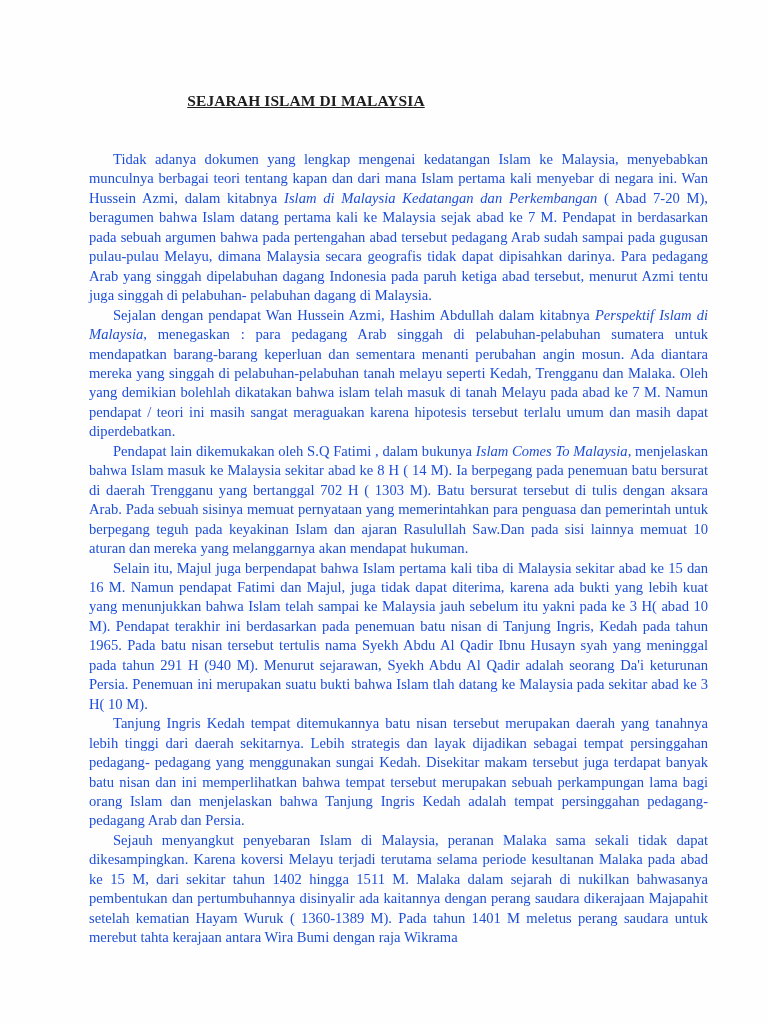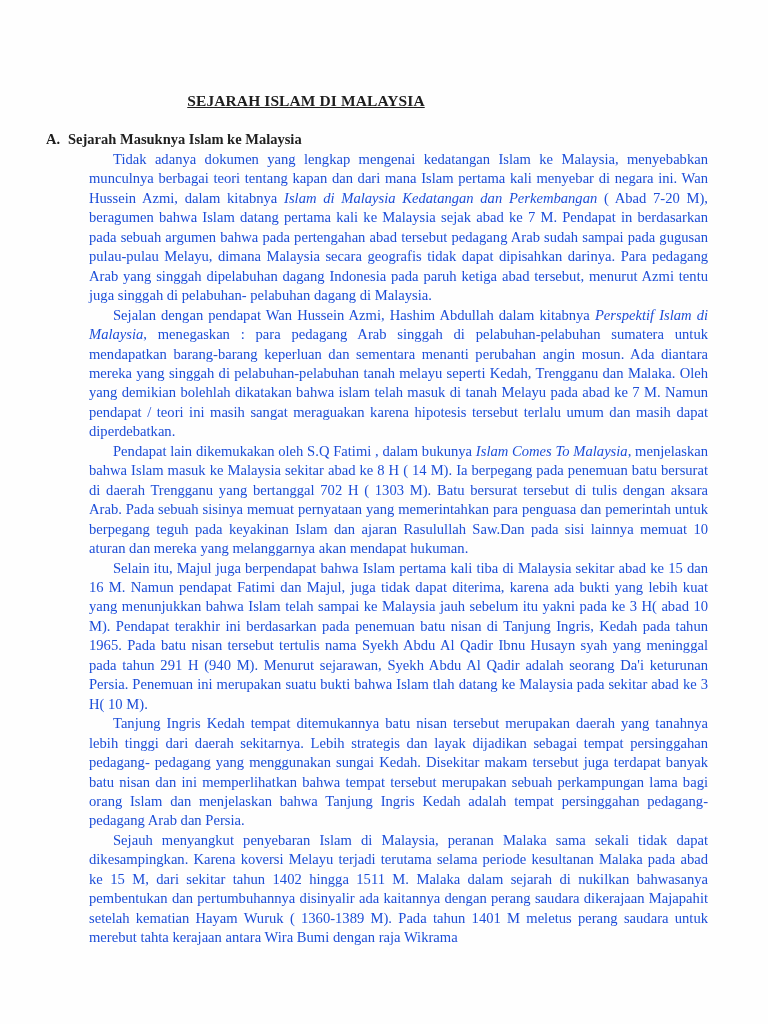--- a/index.html
+++ b/index.html
@@ -63,23 +63,20 @@
     .body-text em {
       font-style: italic;
     }
   </style>
 </head>
 <body>
 
 <div class="page">
   <div class="title">SEJARAH ISLAM DI MALAYSIA</div>
 
-  <div class="section-heading">
-    <span class="num">A.</span><span>Sejarah Masuknya Islam ke Malaysia</span>
-  </div>
 
   <div class="body-text">
     <p>
       <span>Tidak adanya dokumen yang lengkap mengenai kedatangan Islam ke Malaysia, menyebabkan munculnya berbagai teori tentang kapan dan dari mana Islam pertama kali menyebar di negara ini. Wan Hussein Azmi, dalam kitabnya </span><em>Islam di Malaysia Kedatangan dan Perkembangan</em><span> ( Abad 7-20 M), beragumen bahwa Islam datang pertama kali ke Malaysia sejak abad ke 7 M. Pendapat in berdasarkan pada sebuah argumen bahwa pada pertengahan abad tersebut pedagang Arab sudah sampai pada gugusan pulau-pulau Melayu, dimana Malaysia secara geografis tidak dapat dipisahkan darinya. Para pedagang Arab yang singgah dipelabuhan dagang Indonesia pada paruh ketiga abad tersebut, menurut Azmi tentu juga singgah di pelabuhan- pelabuhan dagang di Malaysia.</span>
     </p>
     <p>
       <span>Sejalan dengan pendapat Wan Hussein Azmi, Hashim Abdullah dalam kitabnya </span><em>Perspektif Islam di Malaysia</em><span>, menegaskan : para pedagang Arab singgah di pelabuhan-pelabuhan sumatera untuk mendapatkan barang-barang keperluan dan sementara menanti perubahan angin mosun. Ada diantara mereka yang singgah di pelabuhan-pelabuhan tanah melayu seperti Kedah, Trengganu dan Malaka. Oleh yang demikian bolehlah dikatakan bahwa islam telah masuk di tanah Melayu pada abad ke 7 M. Namun pendapat / teori ini masih sangat meraguakan karena hipotesis tersebut terlalu umum dan masih dapat diperdebatkan.</span>
     </p>
     <p>
       <span>Pendapat lain dikemukakan oleh S.Q Fatimi , dalam bukunya </span><em>Islam Comes To Malaysia</em><span>, menjelaskan bahwa Islam masuk ke Malaysia sekitar abad ke 8 H ( 14 M). Ia berpegang pada penemuan batu bersurat di daerah Trengganu yang bertanggal 702 H ( 1303 M). Batu bersurat tersebut di tulis dengan aksara Arab. Pada sebuah sisinya memuat pernyataan yang memerintahkan para penguasa dan pemerintah untuk berpegang teguh pada keyakinan Islam dan ajaran Rasulullah Saw.Dan pada sisi lainnya memuat 10 aturan dan mereka yang melanggarnya akan mendapat hukuman.</span>

